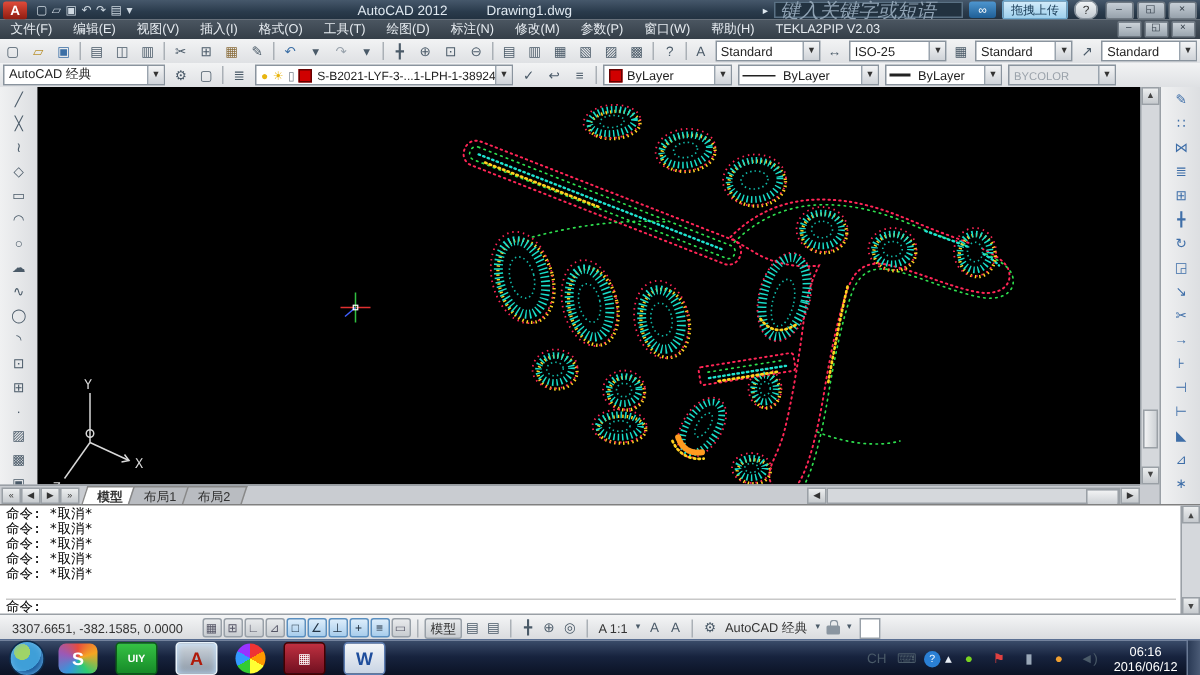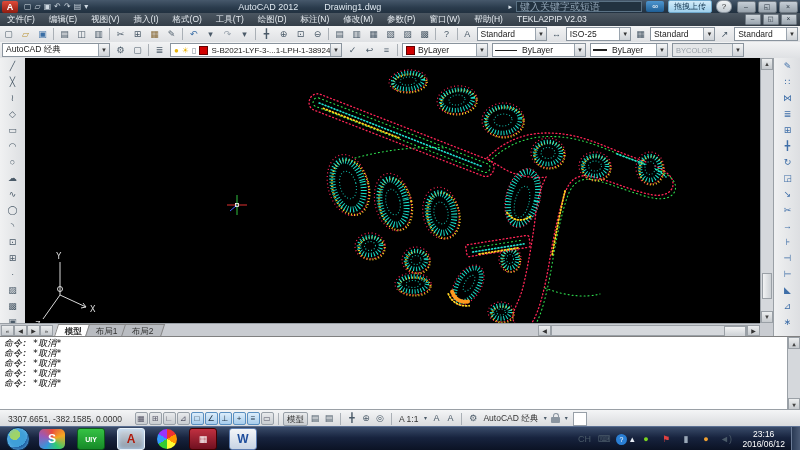--- a/index.html
+++ b/index.html
@@ -9,21 +9,21 @@
   
   #titlebar{position:absolute;left:0;top:0;width:800px;height:13px;
     background:linear-gradient(#46586b,#2a3b4c 60%,#223140);display:flex;align-items:center;color:#dfe8f0;}
   .logo{width:16px;height:12px;background:linear-gradient(#e04b3a,#8e1c10);color:#fff;
     font-weight:bold;font-size:9px;text-align:center;line-height:12px;margin-left:2px;border-radius:2px;}
   .qat{display:flex;align-items:center;margin-left:6px;gap:3px;}
   .qat span{font-size:8px;color:#cfd9e2;line-height:11px;}
   .titles{display:flex;gap:26px;margin-left:150px;font-size:9px;}
   .tb-right{margin-left:auto;display:flex;align-items:center;gap:4px;margin-right:2px;}
   .searchbox{width:118px;height:9px;background:#223240;border:1px solid #5a7184;color:#8fa2b3;
-    font-size:10px;line-height:9px;padding:0 3px;}
+    font-style:italic;font-size:13px;line-height:9px;padding:0 3px;}
   .commbtn{width:18px;height:11px;background:linear-gradient(#4e96d0,#1f5f96);border-radius:2px;
     color:#fff;font-size:8px;text-align:center;line-height:11px;}
   .uploadbtn{height:11px;background:linear-gradient(#d3ecfa,#9fd0ec);border:1px solid #6fa8cc;
     border-radius:2px;color:#173a55;font-size:8px;line-height:11px;padding:0 5px;}
   .helpbtn{width:14px;height:11px;background:linear-gradient(#f2f4f6,#c2cad1);border:1px solid #8a949e;
     border-radius:6px;color:#333;font-size:8px;text-align:center;line-height:11px;}
   .winbtns{display:flex;gap:1px;}
   .winbtns span{width:17px;height:10px;background:linear-gradient(#c6ced6,#97a2ac);
     border:1px solid #6e7882;border-radius:2px;color:#2a3540;font-size:7px;text-align:center;line-height:9px;}
   
@@ -74,21 +74,21 @@
     border:1px solid #888;border-bottom:none;transform:skewX(-18deg);margin-left:-4px;}
   .tab>span{display:inline-block;transform:skewX(18deg);}
   .tab.active{background:#fff;font-weight:bold;}
   #hscroll{display:flex;align-items:center;margin-left:auto;height:12px;}
   #htrack{width:196px;height:11px;background:#d5d8dc;border:1px solid #9aa0a6;position:relative;box-sizing:border-box;}
   #hthumb{position:absolute;left:172px;top:0px;width:20px;height:9px;background:linear-gradient(#f2f3f4,#cdd1d5);border:1px solid #9aa0a6;}
   
   #cmd{position:absolute;left:0;top:336px;width:800px;height:73px;background:#fff;border-top:1px solid #808080;
     font-family:"DejaVu Sans Mono","Liberation Mono",monospace;font-size:9px;color:#000;}
   #cmdhist{position:absolute;left:4px;top:1px;width:780px;height:59px;overflow:hidden;}
-  .cmd-line{display:block;line-height:10px;white-space:pre;font-style:italic;}
+  .cmd-line{display:block;line-height:10px;white-space:pre;}
   #cmdinput{position:absolute;left:4px;top:62px;width:780px;height:11px;line-height:11px;border-top:1px solid #c8c8c8;}
   #cmdscroll{position:absolute;right:0;top:0;width:12px;height:73px;background:#d5d8dc;border-left:1px solid #9aa0a6;}
   
   #statusbar{position:absolute;left:0;top:409px;width:800px;height:17px;
     background:linear-gradient(#f4f5f6,#d8dadd);border-top:1px solid #9aa0a6;display:flex;align-items:center;}
   #coords{font-size:8.5px;color:#333;padding:0 8px;width:118px;}
   .stgl{width:13px;height:13px;margin:0 0.5px;border:1px solid #98a0a8;border-radius:2px;
     background:linear-gradient(#e8eaec,#c9cdd1);font-size:8px;color:#556;text-align:center;line-height:12px;box-sizing:border-box;}
   .stgl.on{background:linear-gradient(#dcedfb,#a8cdec);border-color:#5a8fc0;color:#234;}
   .sbsep{width:1px;height:12px;background:#aab0b6;margin:0 4px;}
@@ -509,20 +509,21 @@
   </div>
 
   <div id="cmd">
     <div id="cmdhist">
         <span class="cmd-line">命令: *取消*</span>
         <span class="cmd-line">命令: *取消*</span>
         <span class="cmd-line">命令: *取消*</span>
         <span class="cmd-line">命令: *取消*</span>
         <span class="cmd-line">命令: *取消*</span>
       </div>
+    <div id="cmdinput">命令:</div>
     <div id="cmdscroll">
       <div class="sbtn" style="top:0;">▲</div>
       <div class="sbtn" style="top:61px;">▼</div>
     </div>
   </div>
 
   <div id="statusbar">
     <div id="coords">3307.6651, -382.1585, 0.0000</div>
     <span style="display:flex;">
         <span class="stgl">▦</span>
@@ -579,19 +580,19 @@
         <span class="tbico">⌨</span>
         <span class="tray-blue">?</span>
         <span class="tri">▴</span>
         <span class="tbico" style="color: rgb(122, 212, 32);">●</span>
         <span class="tbico" style="color: rgb(224, 64, 64);">⚑</span>
         <span class="tbico" style="color: rgb(154, 168, 184);">▮</span>
         <span class="tbico" style="color: rgb(240, 160, 48);">●</span>
         <span class="tbico">◄)</span>
       </div>
     <div id="clock">
-      <div>23:16</div>
+      <div>06:16</div>
       <div>2016/06/12</div>
     </div>
     <div id="showdesk"></div>
   </div>
 
 </div>
 
 </body></html>

